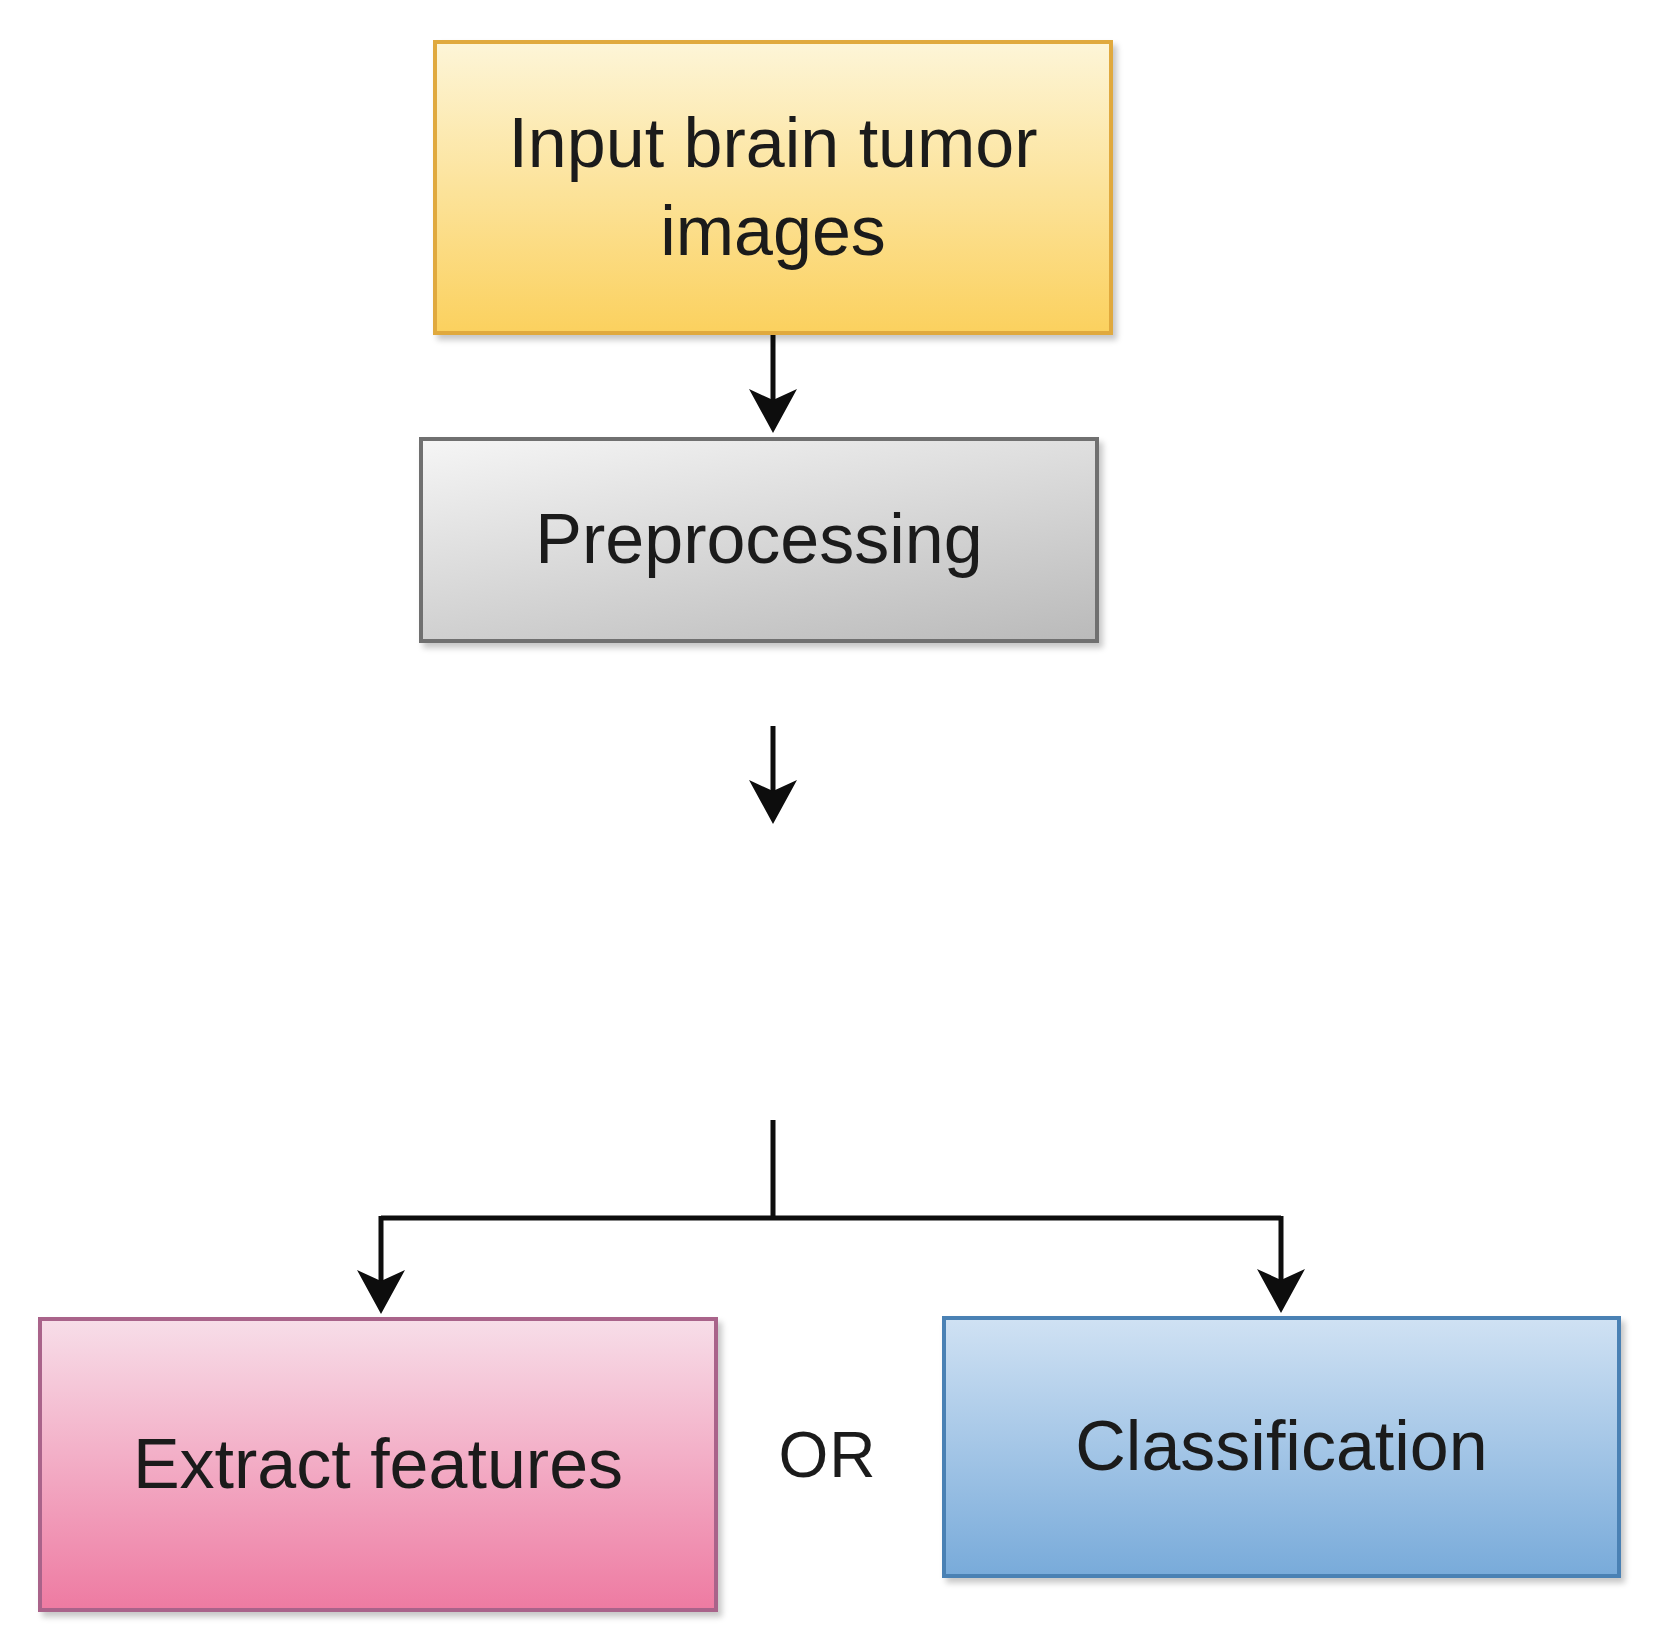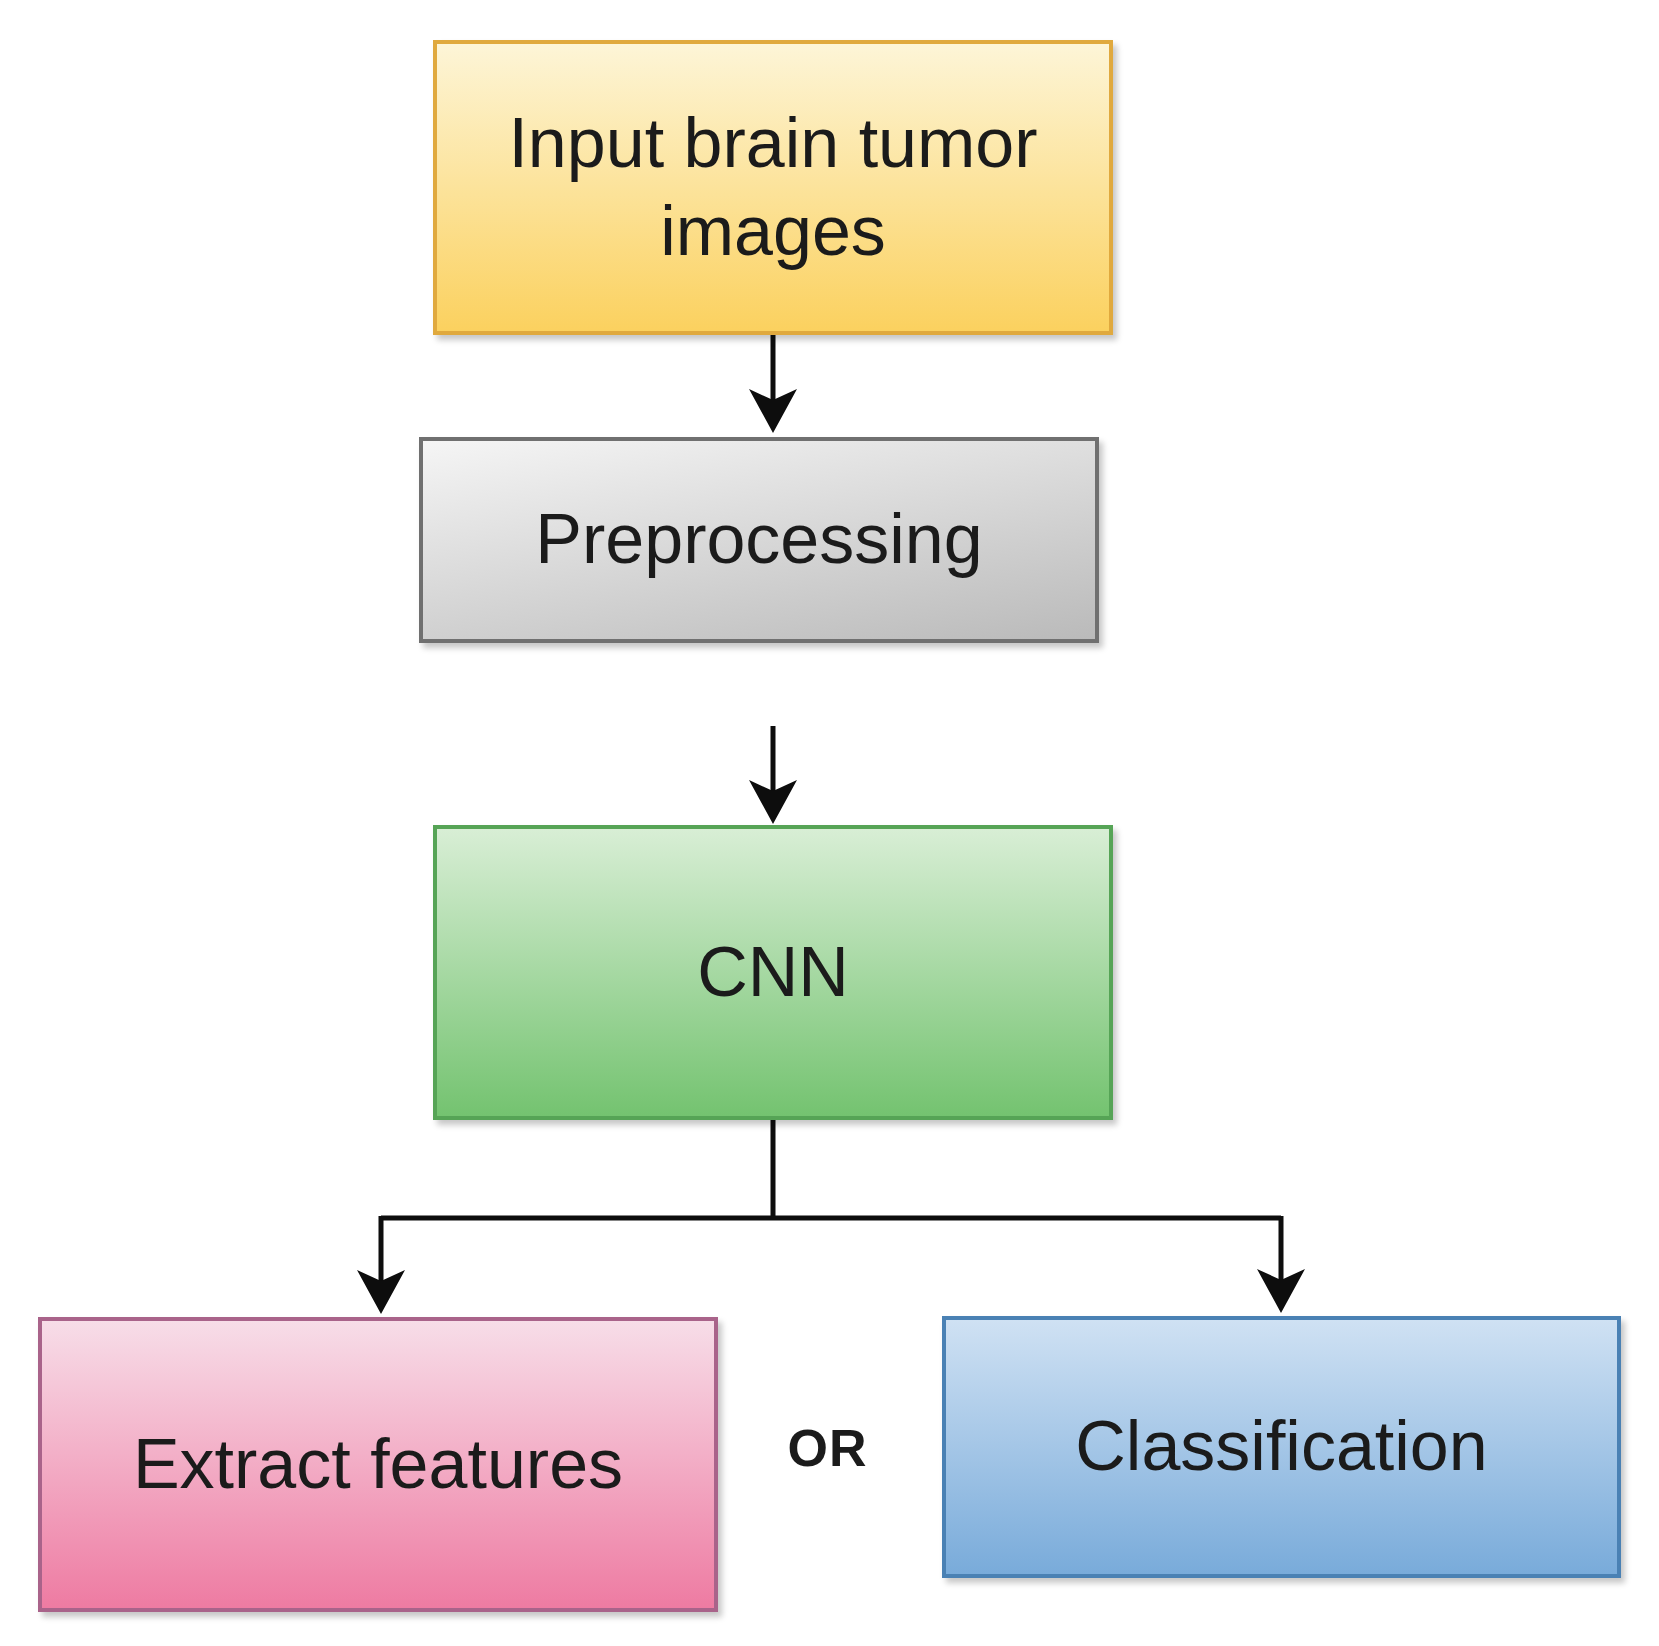--- a/index.html
+++ b/index.html
@@ -56,22 +56,22 @@
   }
   .node-classification {
     left: 942px; top: 1316px; width: 679px; height: 262px;
     background: linear-gradient(180deg, var(--classification-fill-top) 0%, var(--classification-fill-bottom) 100%);
     border: 4px solid var(--classification-border);
   }
   .or-label {
     position: absolute;
     left: 745px; top: 1418px; width: 165px;
     text-align: center;
-    font-size: 52px;
-    font-weight: bold;
+    font-size: 64px;
+    font-weight: normal;
     color: var(--text, #111111);
     letter-spacing: 1px;
   }
   .connector-layer line, .connector-layer path.wire {
     stroke: var(--arrow, #0d0d0d);
     stroke-width: 5;
     fill: none;
   }
   .connector-layer path.head {
     fill: var(--arrow, #0d0d0d);
@@ -103,23 +103,20 @@
   </svg>
 
   <div class="node node-input">
     <span class="node-label">Input brain tumor images</span>
   </div>
 
   <div class="node node-preprocessing">
     <span class="node-label">Preprocessing</span>
   </div>
 
-  <div class="node node-cnn">
-    <span class="node-label">CNN</span>
-  </div>
 
   <div class="node node-extract">
     <span class="node-label">Extract features</span>
   </div>
 
   <div class="or-label">OR</div>
 
   <div class="node node-classification">
     <span class="node-label">Classification</span>
   </div>

